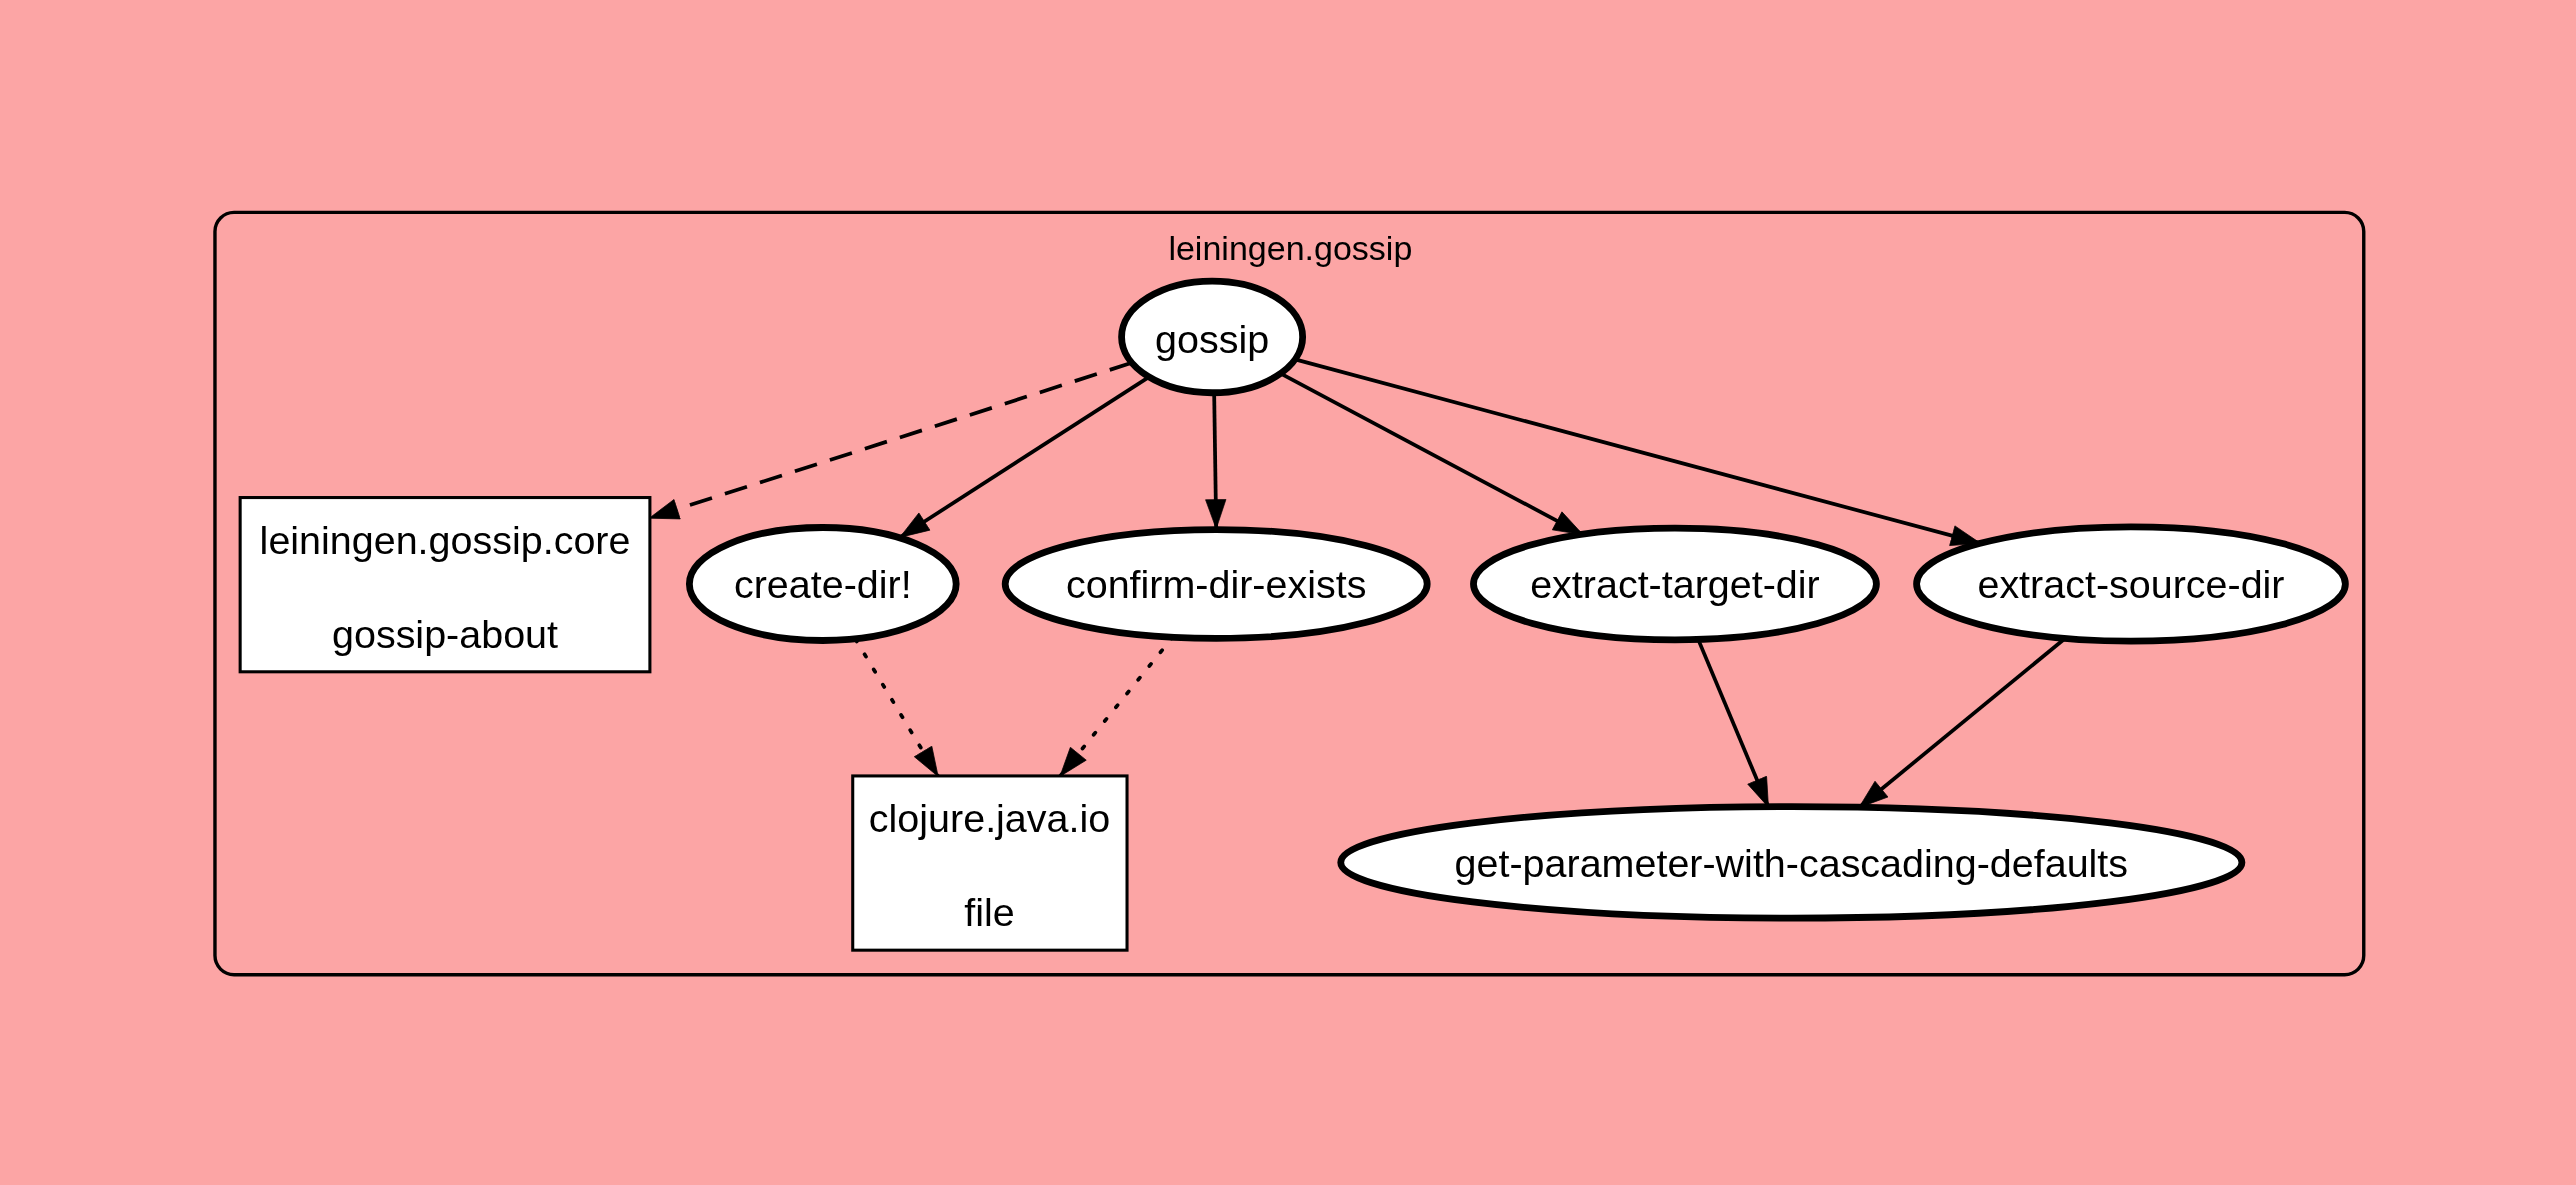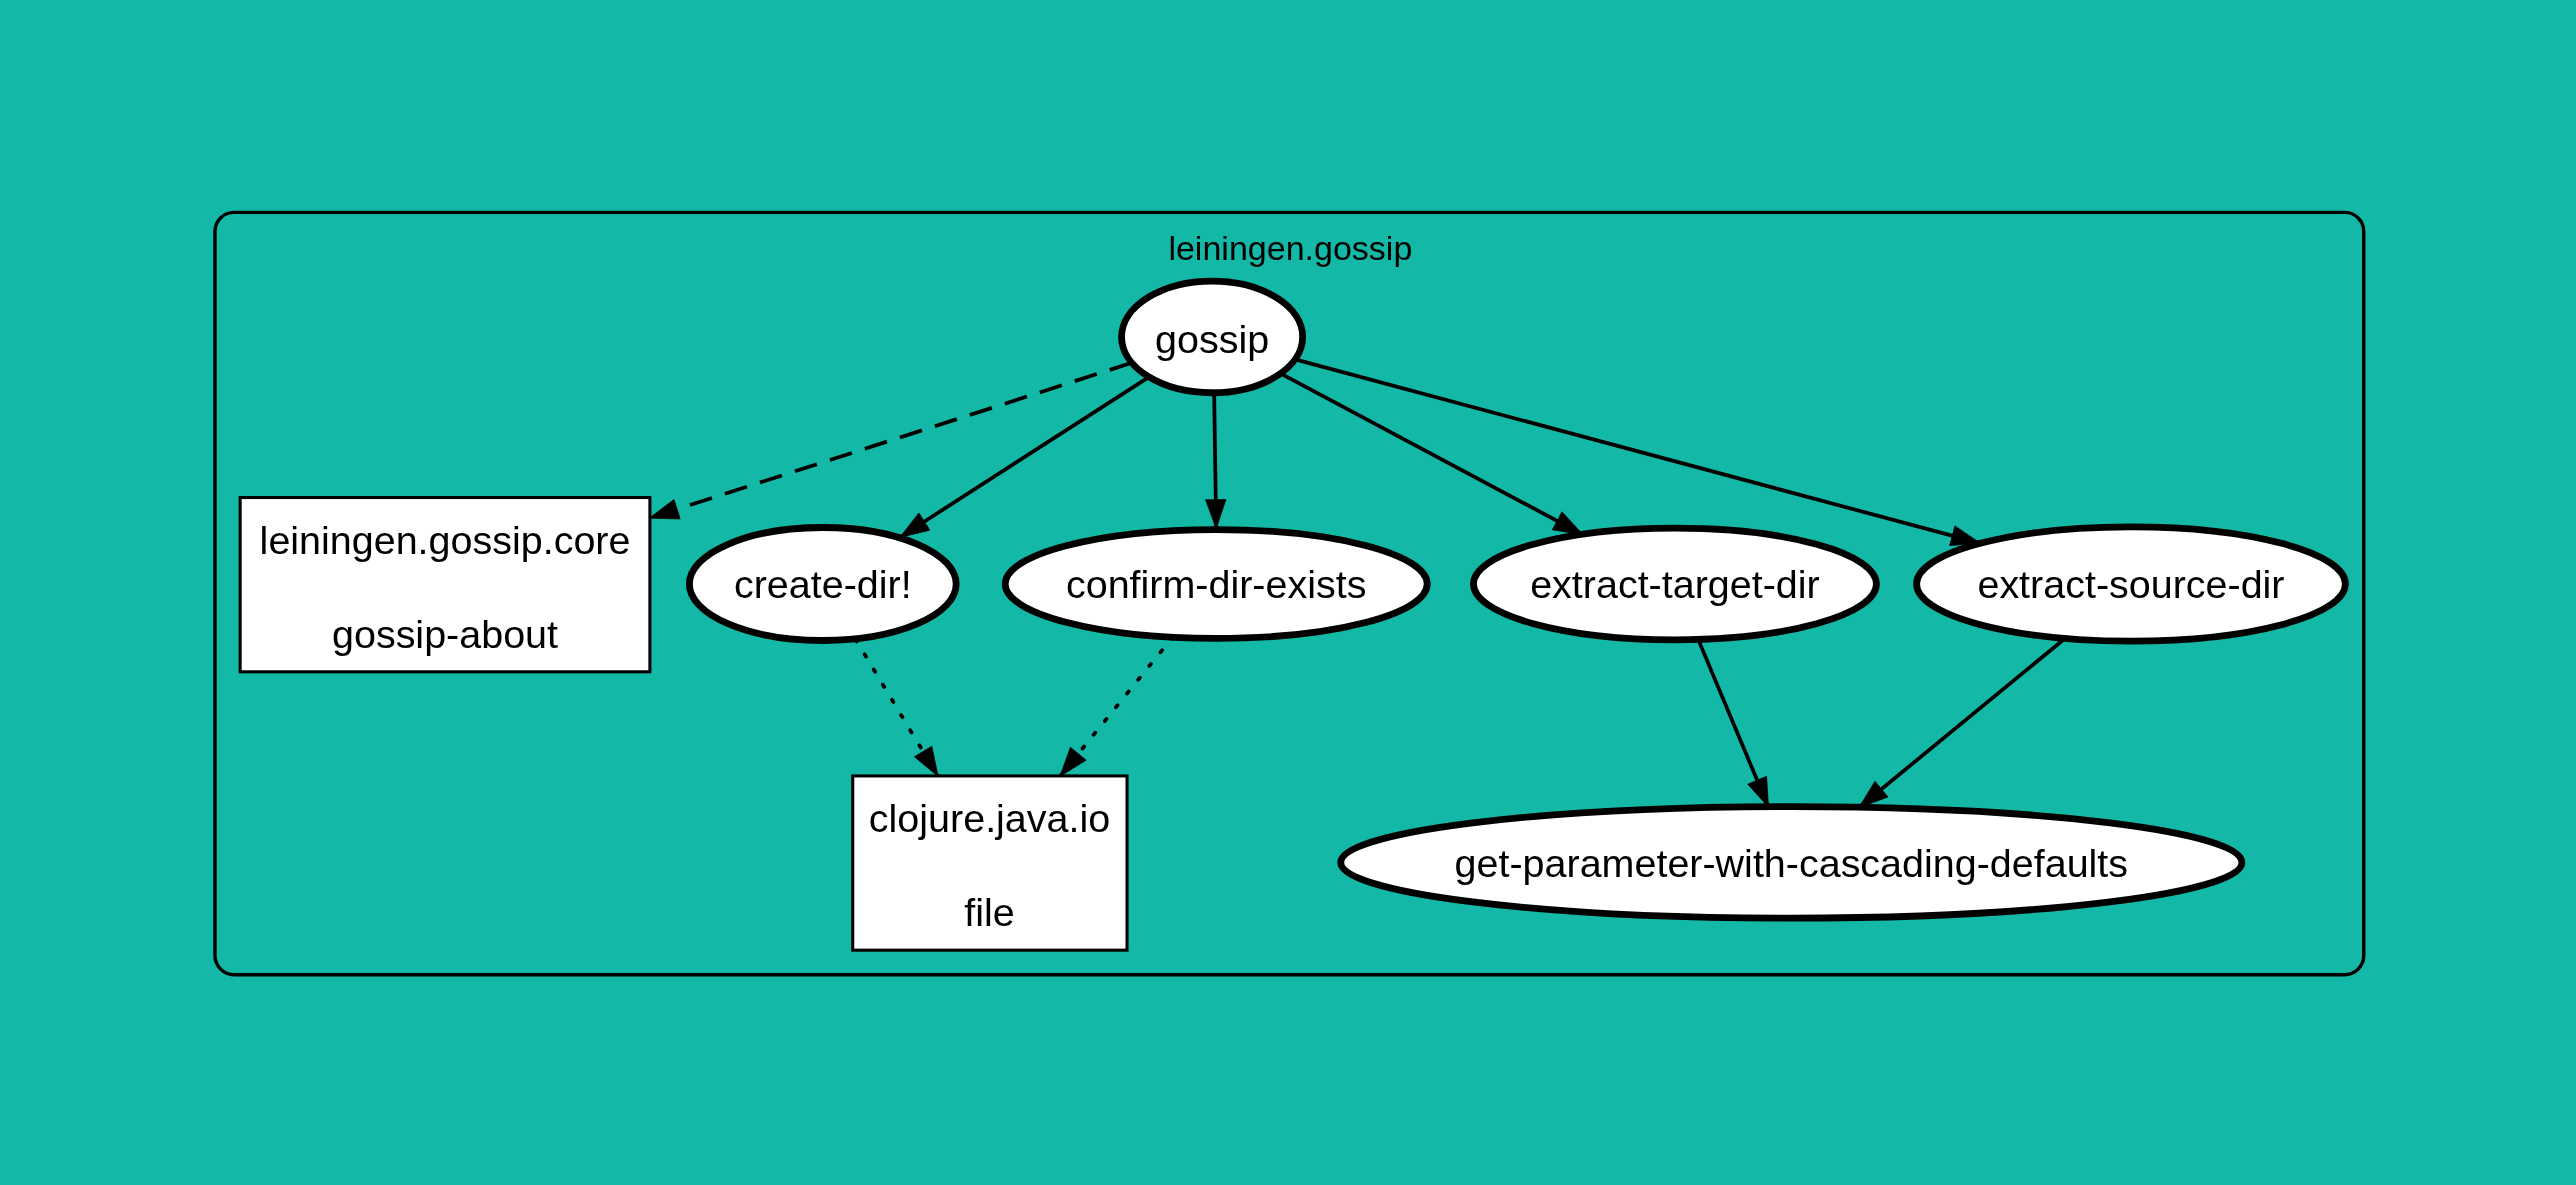--- a/index.html
+++ b/index.html
@@ -6,21 +6,21 @@
     margin: 0;
     padding: 0;
     background: #ffffff;
     width: 100%;
     height: 100%;
     overflow: hidden;
   }
   .canvas {
     width: 100vw;
     height: 100vh;
-    background: #14b8a6;
+    background: #fca5a5;
   }
   svg { display: block; width: 100%; height: 100%; }
   text {
     font-family: "Liberation Sans", "DejaVu Sans", sans-serif;
     fill: #000000;
   }
   .node-label   { font-size: 58px; }
   .cluster-label{ font-size: 50px; }
   .shape  { fill: #ffffff; stroke: #000000; }
   .ellipse-node { stroke-width: 10; }

